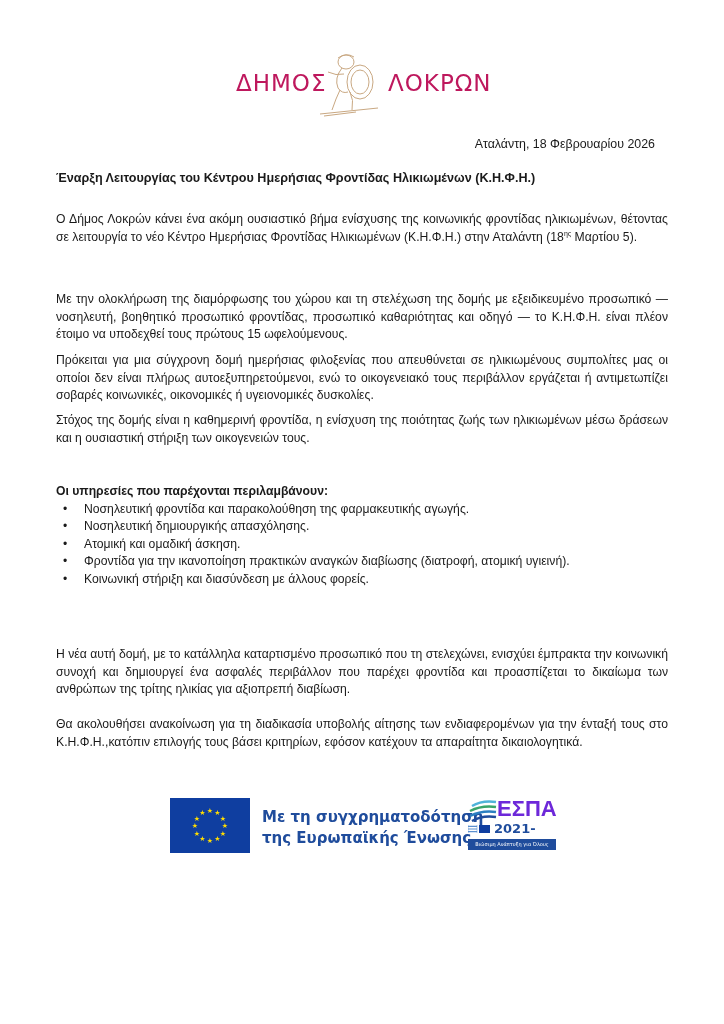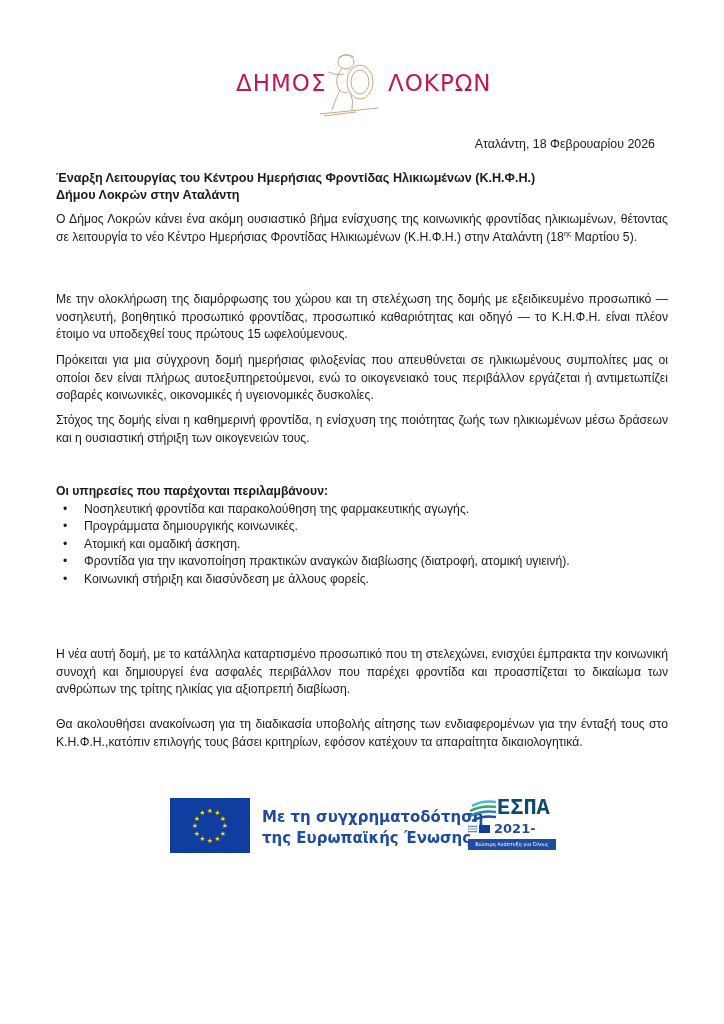--- a/index.html
+++ b/index.html
@@ -37,22 +37,22 @@
   .service-list li { position: relative; padding-left: 28px; text-align: left; }
   .bullet { position: absolute; left: 7px; top: 0; }
 
   
   .eu-flag { position: absolute; left: 170px; top: 798px; width: 80px; height: 55px; background: #0f3ea0; }
   .eu-flag svg { width: 80px; height: 55px; display: block; }
   .eu-text { position: absolute; left: 262px; top: 807px; font-family: "DejaVu Sans", sans-serif;
              font-size: 15px; line-height: 21px; color: #1f4c9c; font-weight: bold; }
   .espa { position: absolute; left: 465px; top: 796px; width: 100px; height: 58px; }
   .espa-waves { position: absolute; left: 3px; top: 4px; width: 30px; height: 22px; }
-  .espa-title { position: absolute; left: 32px; top: 0px; font-family: Liberation Mono, monospace;
-                font-weight: bold; font-size: 22px; color: #0c4a6e; letter-spacing: 0px; }
+  .espa-title { position: absolute; left: 32px; top: 0px; font-family: Liberation Sans, sans-serif;
+                font-weight: bold; font-size: 22px; color: #6d28d9; letter-spacing: 0px; }
   .espa-flags { position: absolute; left: 3px; top: 29px; width: 22px; height: 8px; }
   .espa-years { position: absolute; left: 29px; top: 25px; font-family: "DejaVu Sans", sans-serif;
                 font-weight: bold; font-size: 13px; color: #1f4c9c; }
   .espa-bar { position: absolute; left: 3px; top: 43px; width: 88px; height: 11px; background: #1f4c9c;
               color: #fff; font-size: 5px; line-height: 11px; text-align: center; font-family: "DejaVu Sans", sans-serif; }
 </style>
 </head>
 <body>
 
 <div class="page">
@@ -73,34 +73,33 @@
         <path d="M8 64 L40 60"></path>
       </g>
     </svg>
     <span class="logo-word logo-right">ΛΟΚΡΩΝ</span>
   </div>
 
   <div class="date">Αταλάντη, 18 Φεβρουαρίου 2026</div>
 
   <div class="title">
     <div>Έναρξη Λειτουργίας του Κέντρου Ημερήσιας Φροντίδας Ηλικιωμένων (Κ.Η.Φ.Η.)</div>
-    <div>Δήμου Λοκρών στην Αταλάντη</div>
   </div>
 
   <div class="body p1"><span>Ο Δήμος Λοκρών κάνει ένα ακόμη ουσιαστικό βήμα ενίσχυσης της κοινωνικής φροντίδας ηλικιωμένων, θέτοντας σε λειτουργία το νέο Κέντρο Ημερήσιας Φροντίδας Ηλικιωμένων (Κ.Η.Φ.Η.) στην Αταλάντη (18</span><sup>ης</sup><span> Μαρτίου 5).</span></div>
 
   <div class="body p2">Με την ολοκλήρωση της διαμόρφωσης του χώρου και τη στελέχωση της δομής με εξειδικευμένο προσωπικό — νοσηλευτή, βοηθητικό προσωπικό φροντίδας, προσωπικό καθαριότητας και οδηγό — το Κ.Η.Φ.Η. είναι πλέον έτοιμο να υποδεχθεί τους πρώτους 15 ωφελούμενους.</div>
   <div class="body p3">Πρόκειται για μια σύγχρονη δομή ημερήσιας φιλοξενίας που απευθύνεται σε ηλικιωμένους συμπολίτες μας οι οποίοι δεν είναι πλήρως αυτοεξυπηρετούμενοι, ενώ το οικογενειακό τους περιβάλλον εργάζεται ή αντιμετωπίζει σοβαρές κοινωνικές, οικονομικές ή υγειονομικές δυσκολίες.</div>
   <div class="body p4">Στόχος της δομής είναι η καθημερινή φροντίδα, η ενίσχυση της ποιότητας ζωής των ηλικιωμένων μέσω δράσεων και η ουσιαστική στήριξη των οικογενειών τους.</div>
 
   <div class="body services">
     <div class="services-title">Οι υπηρεσίες που παρέχονται περιλαμβάνουν:</div>
     <ul class="service-list">
       <li><span class="bullet">•</span><span>Νοσηλευτική φροντίδα και παρακολούθηση της φαρμακευτικής αγωγής.</span></li>
-      <li><span class="bullet">•</span><span>Προγράμματα δημιουργικής κοινωνικές.</span></li>
+      <li><span class="bullet">•</span><span>Νοσηλευτική δημιουργικής απασχόλησης.</span></li>
       <li><span class="bullet">•</span><span>Ατομική και ομαδική άσκηση.</span></li>
       <li><span class="bullet">•</span><span>Φροντίδα για την ικανοποίηση πρακτικών αναγκών διαβίωσης (διατροφή, ατομική υγιεινή).</span></li>
       <li><span class="bullet">•</span><span>Κοινωνική στήριξη και διασύνδεση με άλλους φορείς.</span></li>
     </ul>
   </div>
 
   <div class="body p7">Θα ακολουθήσει ανακοίνωση για τη διαδικασία υποβολής αίτησης των ενδιαφερομένων για την ένταξή τους στο Κ.Η.Φ.Η.,κατόπιν επιλογής τους βάσει κριτηρίων, εφόσον κατέχουν τα απαραίτητα δικαιολογητικά.</div>
   <div class="body p6">Η νέα αυτή δομή, με το κατάλληλα καταρτισμένο προσωπικό που τη στελεχώνει, ενισχύει έμπρακτα την κοινωνική συνοχή και δημιουργεί ένα ασφαλές περιβάλλον που παρέχει φροντίδα και προασπίζεται το δικαίωμα των ανθρώπων της τρίτης ηλικίας για αξιοπρεπή διαβίωση.</div>
 
   <div class="eu-flag">

